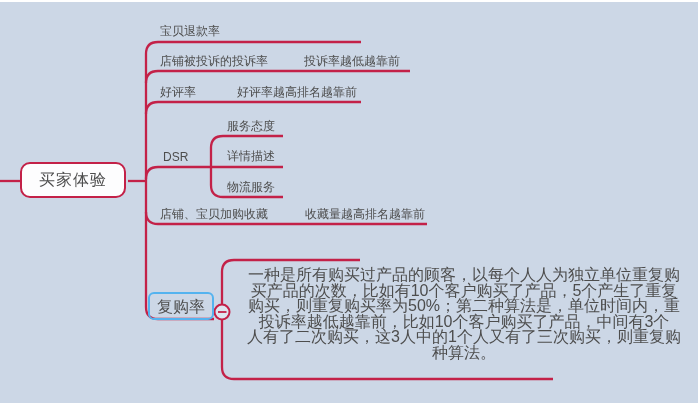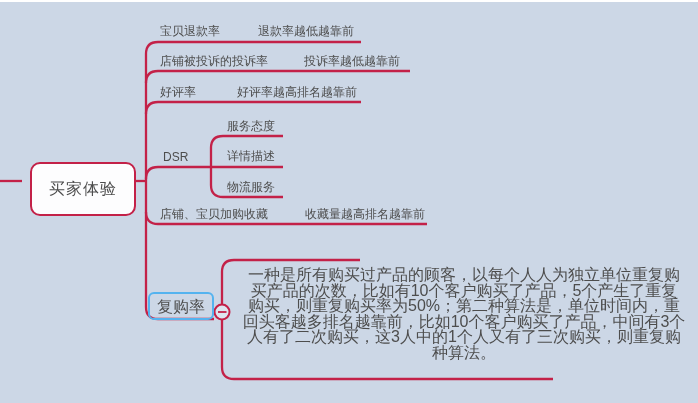--- a/index.html
+++ b/index.html
@@ -8,21 +8,21 @@
     background:#ccd7e6;overflow:hidden;
     font-family:"Liberation Sans",sans-serif;
   }
   .top-edge{position:absolute;top:0;left:0;width:698px;height:2px;background:#ffffff;}
   svg.lines{position:absolute;top:0;left:0;}
   .t{
     position:absolute;font-size:12px;color:#4d4d4d;
     white-space:nowrap;line-height:13px;
   }
   .root-node{
-    position:absolute;left:30px;top:162px;width:106px;height:54px;
+    position:absolute;left:20px;top:162px;width:106px;height:36px;
     box-sizing:border-box;background:#fdfdfe;border:2.5px solid #c32148;
     border-radius:10px;display:flex;align-items:center;justify-content:center;
     font-size:16px;color:#4d4d4d;letter-spacing:1px;
   }
   .hl-box{
     position:absolute;left:148px;top:292px;width:66px;height:28px;
     box-sizing:border-box;border:2px solid #54b3ef;border-radius:6px;
   }
   .hl-label{
     position:absolute;left:148px;top:297px;width:66px;text-align:center;
@@ -57,21 +57,20 @@
       <circle cx="222" cy="312" r="7.5" fill="#dde5ef" stroke="#c32148" stroke-width="2"></circle>
       <path d="M218,312 H226.5" stroke="#c32148" stroke-width="1.8" fill="none"></path>
     </g>
   </svg>
 
   <div class="root-node">
     <span>买家体验</span>
   </div>
 
   <div class="t" style="left:160px;top:25px">宝贝退款率</div>
-  <div class="t" style="left:258px;top:25px">退款率越低越靠前</div>
 
   <div class="t" style="left:304px;top:55px">投诉率越低越靠前</div>
   <div class="t" style="left:160px;top:55px">店铺被投诉的投诉率</div>
 
   <div class="t" style="left:160px;top:86px">好评率</div>
   <div class="t" style="left:237px;top:86px">好评率越高排名越靠前</div>
 
   <div class="t" style="left:163px;top:151px">DSR</div>
   <div class="t" style="left:227px;top:120px">服务态度</div>
   <div class="t" style="left:227px;top:150px">详情描述</div>
@@ -81,17 +80,17 @@
   <div class="t" style="left:305px;top:208px">收藏量越高排名越靠前</div>
 
 
   <div class="hl-box"></div>
   <div class="hl-label">复购率</div>
 
   <div class="note">
     <div>一种是所有购买过产品的顾客，以每个人人为独立单位重复购</div>
     <div>买产品的次数，比如有10个客户购买了产品，5个产生了重复</div>
     <div>购买，则重复购买率为50%；第二种算法是，单位时间内，重</div>
-    <div>回头客越多排名越靠前，比如10个客户购买了产品，中间有3个</div>
+    <div>投诉率越低越靠前，比如10个客户购买了产品，中间有3个</div>
     <div>人有了二次购买，这3人中的1个人又有了三次购买，则重复购</div>
     <div>种算法。</div>
   </div>
 </div>
 
 </body></html>

